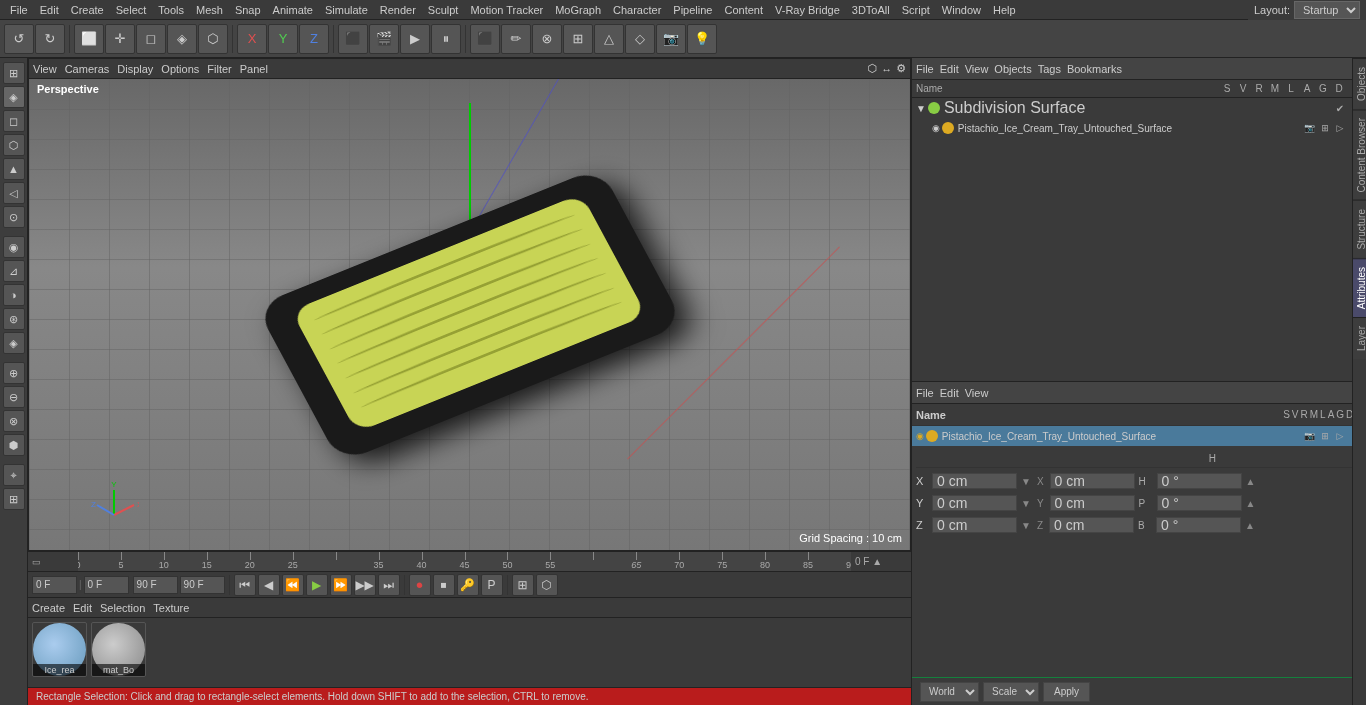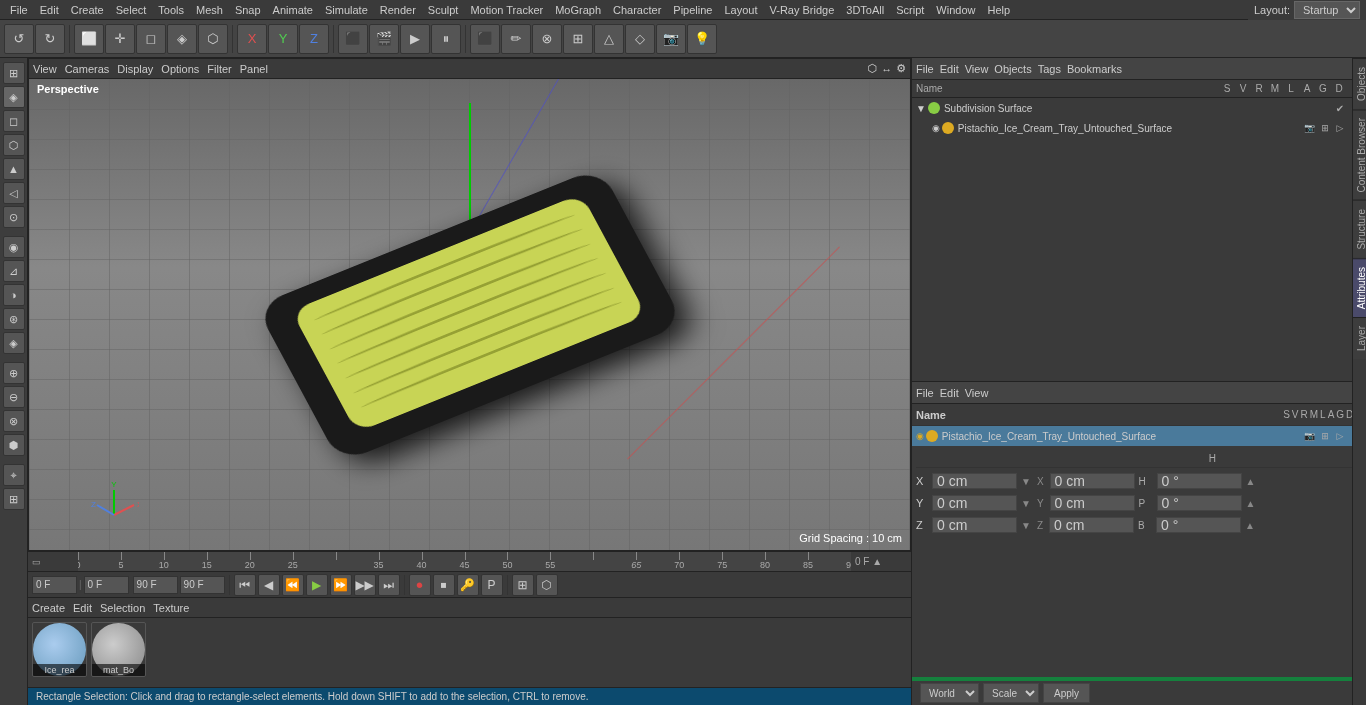--- a/index.html
+++ b/index.html
@@ -244,21 +244,21 @@
       border-radius: 2px; overflow: hidden;
       position: relative; cursor: pointer;
     }
     .mat-label {
       position: absolute; bottom: 0; left: 0; right: 0;
       background: rgba(0,0,0,0.6); text-align: center;
       font-size: 9px; color: #ccc; padding: 1px;
     }
     
     #status-bar {
-      height: 18px; background: #0c4a6e;
+      height: 18px; background: #b91c1c;
       border-top: 1px solid #222;
       display: flex; align-items: center;
       padding: 0 8px;
     }
     #status-bar span { font-size: 10px; color: #ccc; }
 
     
     #right-area {
       width: 455px; background: #3a3a3a;
       display: flex; flex-direction: column;
@@ -287,21 +287,21 @@
     }
     .om-col-header { font-size: 10px; color: #aaa; }
     .om-icons-right { margin-left: auto; display: flex; gap: 2px; }
     .om-icon { font-size: 10px; color: #aaa; width: 14px; text-align: center; }
 
     .om-row {
       display: flex; align-items: center;
       height: 20px; padding: 0 4px;
       cursor: pointer;
     }
-    .om-row-name { font-size: 10px; color: #ccc; flex: 1; }
+    .om-row-name { font-size: 16px; color: #ccc; flex: 1; }
     .om-dot {
       width: 12px; height: 12px; border-radius: 50%;
       margin-right: 4px; display: inline-block;
     }
     .om-row-icons { display: flex; gap: 1px; align-items: center; }
     .row-icon { font-size: 10px; color: #aaa; width: 14px; text-align: center; }
 
     
     #attr-panel {
       flex: 1; display: flex; flex-direction: column;
@@ -324,21 +324,21 @@
       width: 85px; height: 16px;
       background: #555; border: 1px solid #444;
       color: #ccc; font-size: 14px;
       display: flex; align-items: center; padding: 0 4px;
     }
     .coord-arrow { font-size: 10px; color: #888; }
 
     
     #coord-bottom {
       height: 28px; background: #3a3a3a;
-      border-top: 4px solid #15803d;
+      border-top: 1px solid #15803d;
       display: flex; align-items: center;
       padding: 0 8px; gap: 4px;
     }
     .coord-dropdown {
       background: #555; border: 1px solid #444;
       color: #ccc; font-size: 10px; height: 20px;
       padding: 0 4px; cursor: pointer;
     }
     .apply-btn {
       background: #555; border: 1px solid #444;
@@ -385,21 +385,21 @@
       <div class="menu-item">Mesh</div>
       <div class="menu-item">Snap</div>
       <div class="menu-item">Animate</div>
       <div class="menu-item">Simulate</div>
       <div class="menu-item">Render</div>
       <div class="menu-item">Sculpt</div>
       <div class="menu-item">Motion Tracker</div>
       <div class="menu-item">MoGraph</div>
       <div class="menu-item">Character</div>
       <div class="menu-item">Pipeline</div>
-      <div class="menu-item">Layout</div>
+      <div class="menu-item">Content</div>
       <div class="menu-item">V-Ray Bridge</div>
       <div class="menu-item">3DToAll</div>
       <div class="menu-item">Script</div>
       <div class="menu-item">Window</div>
       <div class="menu-item">Help</div>
     </div>
   <div id="layout-bar">
     <span>Layout:</span>
     <select id="layout-select">
       <option>Startup</option>

